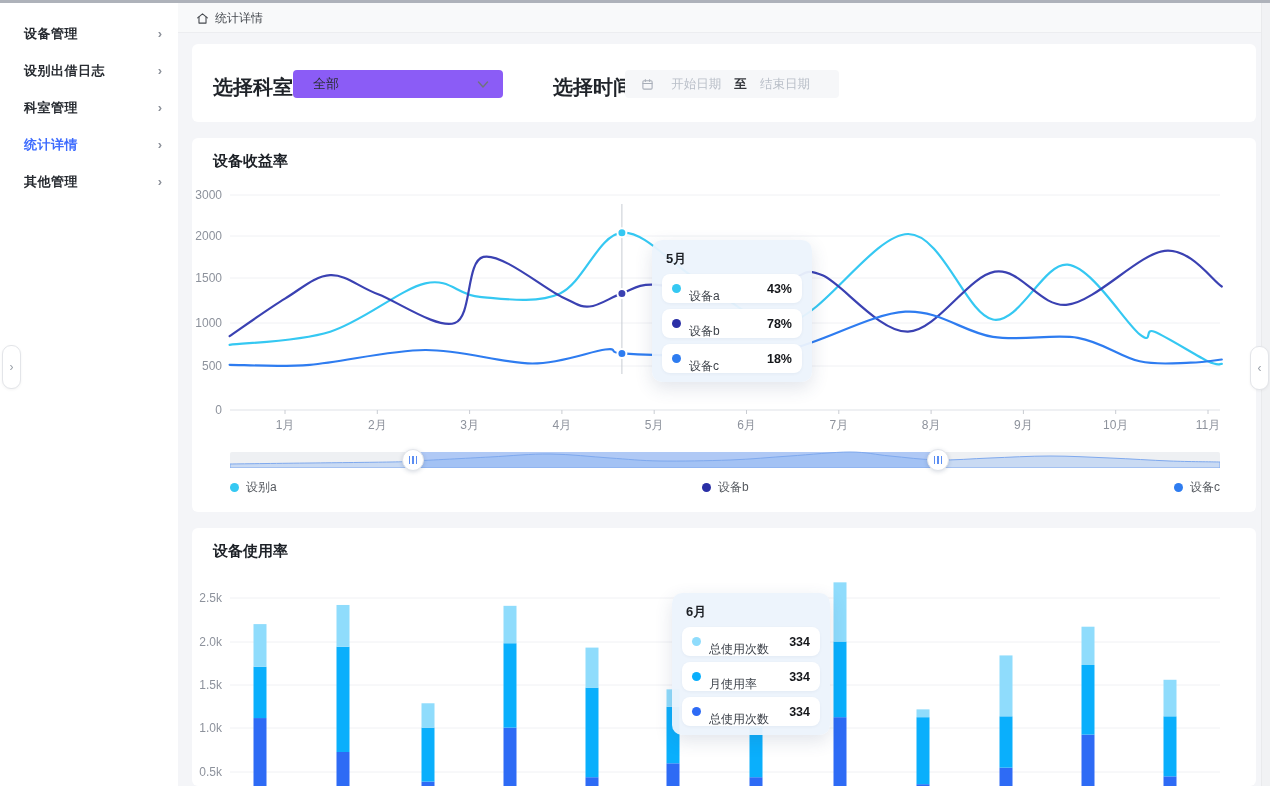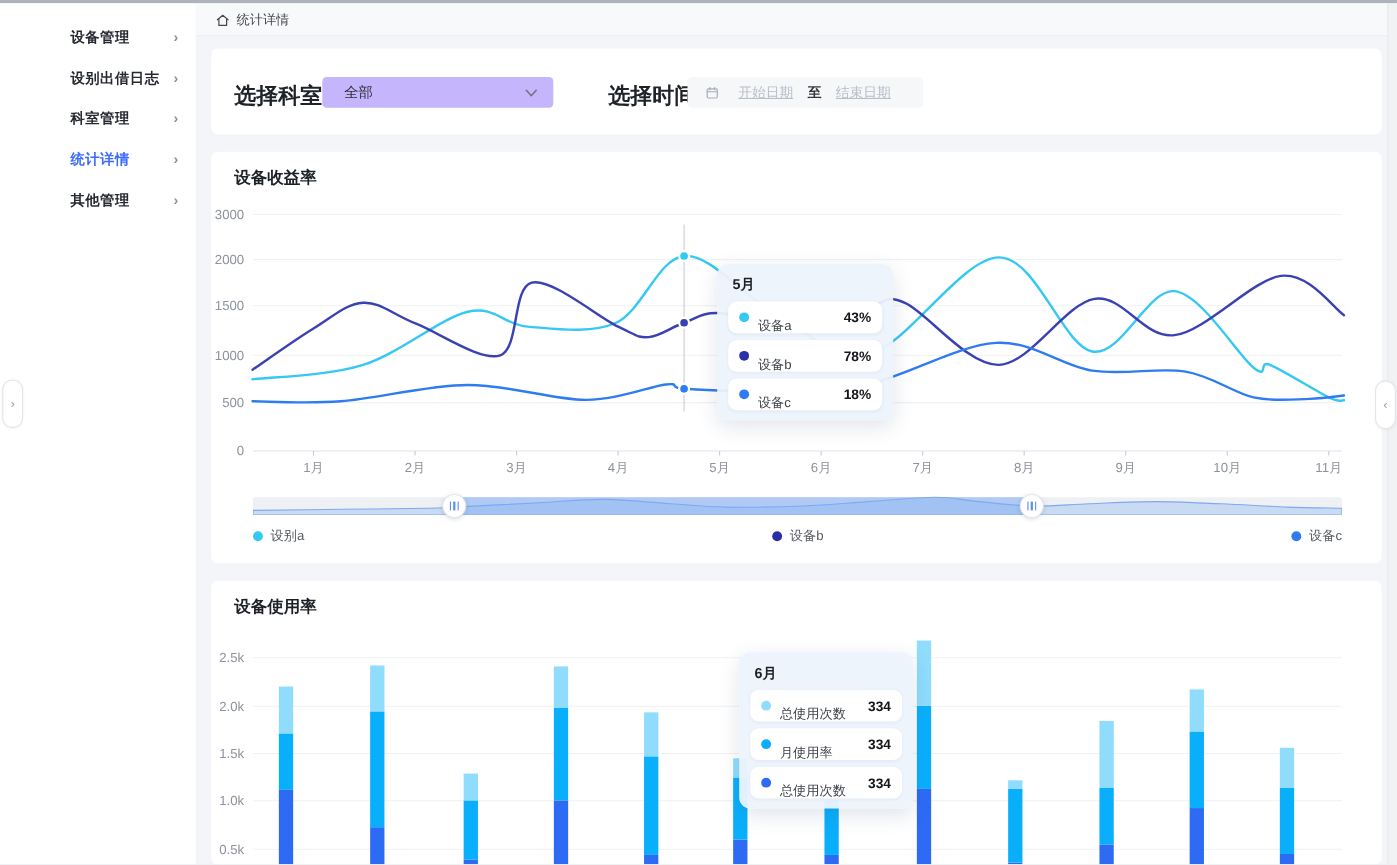--- a/index.html
+++ b/index.html
@@ -3,38 +3,38 @@
 <meta charset="utf-8">
 <style>
   html,body{margin:0;padding:0;background:#e9ebee;}
   .stage{position:relative;width:1270px;height:786px;background:#f4f5f8;overflow:hidden;
          font-family:"Liberation Sans",sans-serif;-webkit-font-smoothing:antialiased;}
   .top-edge{position:absolute;left:0;top:0;width:1270px;height:3px;background:#aeb2ba;}
   
   .sidebar{position:absolute;left:0;top:3px;width:178px;height:783px;background:#ffffff;}
   .side-list{padding-top:12px;}
   .side-item{position:relative;height:37px;display:flex;align-items:center;cursor:pointer;}
-  .side-item .s-label{margin-left:64px;font-size:13px;font-weight:bold;color:#262a30;letter-spacing:.5px;text-align:center;}
+  .side-item .s-label{margin-left:24px;font-size:13px;font-weight:bold;color:#262a30;letter-spacing:.5px;text-align:center;}
   .side-item .s-arrow{position:absolute;right:16px;font-size:13px;color:#8b9099;font-weight:bold;}
   .side-item.active .s-label{color:#3d6bfe;}
   
   .topbar{position:absolute;left:178px;top:3px;width:1084px;height:29px;background:#f8f9fa;border-bottom:1px solid #ecedf0;}
   .crumb{position:absolute;left:18px;top:7px;display:flex;align-items:center;gap:6px;font-size:12px;color:#45494f;}
   
   .card{position:absolute;background:#ffffff;border-radius:6px;}
   .card-title{position:absolute;left:21px;top:14px;font-size:15px;font-weight:bold;color:#1d2127;}
   
   .f-label{position:absolute;top:30px;font-size:20px;font-weight:bold;color:#1f2329;}
-  .sel-box{position:absolute;left:101px;top:26px;width:210px;height:28px;background:#c4b5fd;border-radius:4px;
+  .sel-box{position:absolute;left:101px;top:26px;width:210px;height:28px;background:#8b5cf6;border-radius:4px;
            display:flex;align-items:center;cursor:pointer;}
   .sel-box .sel-val{margin-left:20px;font-size:13px;color:#2b2f34;}
   .sel-box .sel-chev{margin-left:auto;margin-right:14px;display:flex;}
   .date-box{position:absolute;left:433px;top:26px;width:214px;height:28px;background:#f6f7f9;border-radius:4px;
             display:flex;align-items:center;padding:0 16px;box-sizing:border-box;gap:0;cursor:pointer;}
-  .date-box .ph{font-size:12.5px;color:#b9bfc8;text-decoration:underline;}
+  .date-box .ph{font-size:12.5px;color:#b9bfc8;}
   .date-box .to{font-size:12.5px;color:#33363b;font-weight:bold;}
   .date-box .seg{flex:1;text-align:center;}
   
   .ttp{position:absolute;background:rgba(236,243,252,0.95);border-radius:10px;
        box-shadow:0 6px 18px rgba(50,70,110,.14);padding:9px 10px 9px;box-sizing:border-box;z-index:5;}
   .ttp .t-head{margin:1px 0 2px 4px;font-size:13px;font-weight:bold;color:#1c1f24;}
   .trow{display:flex;align-items:center;background:#fff;border-radius:8px;height:29px;padding:0 10px;margin-top:6px;
         box-shadow:0 1px 3px rgba(60,80,120,.06);}
   .trow .dot{width:9px;height:9px;border-radius:50%;margin-right:8px;flex:none;}
   .trow .lbl{font-size:12px;color:#3e434b;margin-top:16px;}

